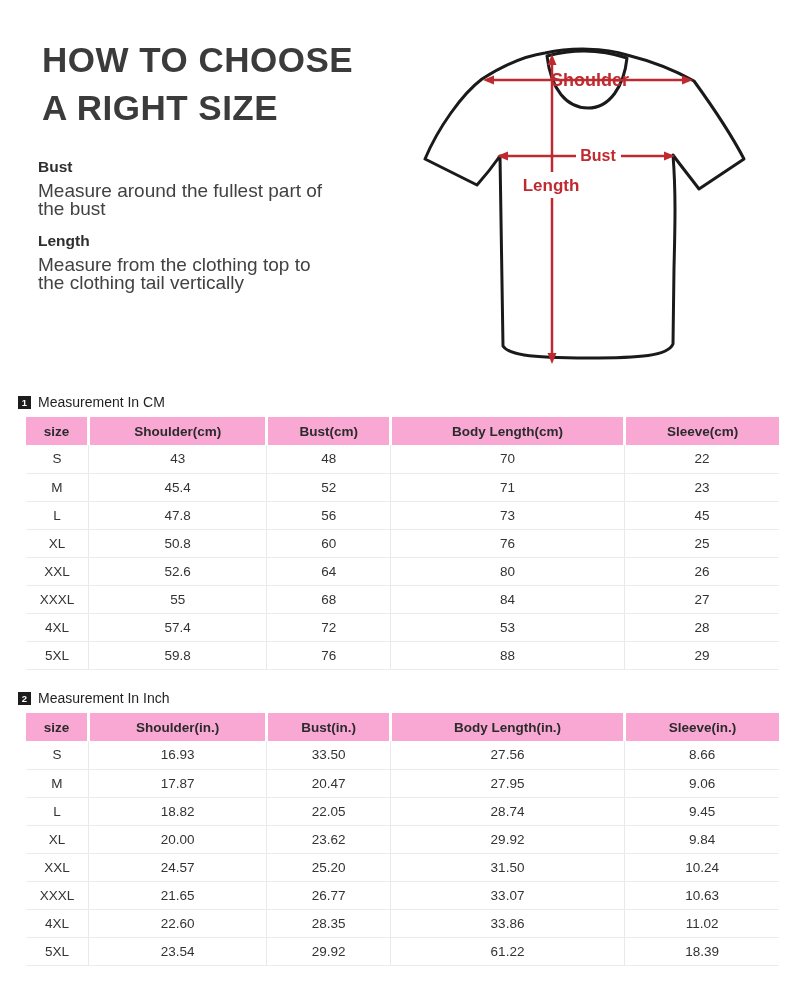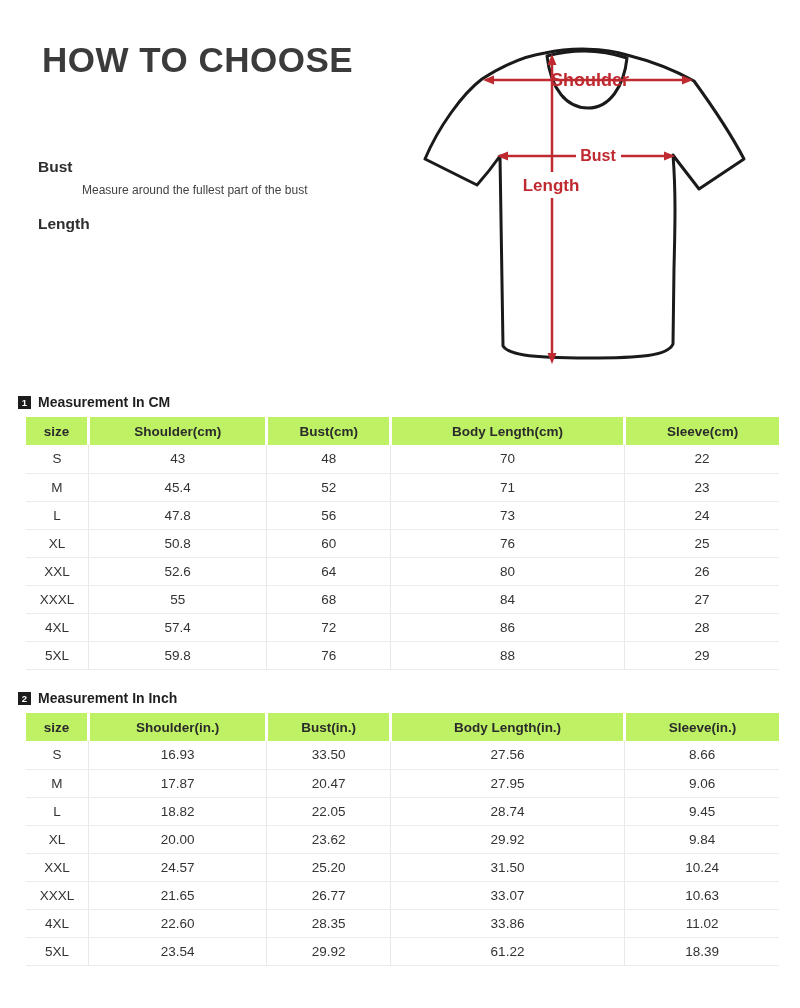--- a/index.html
+++ b/index.html
@@ -31,25 +31,24 @@
     width: 310px;
   }
   .guide-item { margin-bottom: 15px; }
   .guide-heading {
     font-size: 15.5px;
     font-weight: 700;
     color: #2e2e2e;
     margin-bottom: 6px;
   }
   .guide-desc {
-    font-size: 12px;
+    font-size: 19px;
     color: #424242;
     line-height: 17.5px;
     width: 292px;
-    margin-left: 44px;
   }
   
   .tee-diagram {
     position: absolute;
     left: 400px;
     top: 28px;
     width: 400px;
     height: 362px;
   }
   .tee-diagram text {
@@ -73,33 +72,33 @@
     color: #ffffff;
     font-size: 9.5px;
     font-weight: 700;
     display: flex;
     align-items: center;
     justify-content: center;
     flex: 0 0 auto;
   }
   .meas-title {
     font-size: 14px;
-    font-weight: 700;
+    font-weight: 400;
     color: #1f1f1f;
   }
   table.size-table {
     margin-left: 8px;
     width: 753px;
     border-collapse: collapse;
     table-layout: fixed;
     font-size: 13.5px;
     color: #333333;
   }
   table.size-table th {
-    background: #bef264;
+    background: #f9a8d4;
     font-weight: 700;
     color: #2b2b2b;
     height: 28px;
     text-align: center;
     border-right: 3px solid #ffffff;
   }
   table.size-table th:last-child { border-right: none; }
   table.size-table td {
     height: 28px;
     text-align: center;
@@ -114,29 +113,31 @@
   col.c-body   { width: 31.1%; }
   col.c-sleeve { width: 20.5%; }
 </style>
 </head>
 <body>
 
 <div class="page">
 
   <div class="title-block">
     <div>HOW TO CHOOSE</div>
+    <div>A RIGHT SIZE</div>
   </div>
 
   <div class="guide">
     <div class="guide-item">
       <div class="guide-heading">Bust</div>
       <div class="guide-desc">Measure around the fullest part of the bust</div>
     </div>
     <div class="guide-item">
       <div class="guide-heading">Length</div>
+      <div class="guide-desc">Measure from the clothing top to the clothing tail vertically</div>
     </div>
   </div>
 
   <svg class="tee-diagram" viewBox="0 0 400 362">
 
     <path d="M 142,36 C 149,72 168,92 189,92 C 211,92 227,68 231,38" fill="none" stroke="#bcbcbc" stroke-width="2"></path>
 
     <path d="M 82,51
              C 104,37 124,28 145,25
              C 172,19 205,20 227,27
@@ -215,21 +216,21 @@
             <td>45.4</td>
             <td>52</td>
             <td>71</td>
             <td>23</td>
           </tr>
           <tr>
             <td>L</td>
             <td>47.8</td>
             <td>56</td>
             <td>73</td>
-            <td>24</td>
+            <td>45</td>
           </tr>
           <tr>
             <td>XL</td>
             <td>50.8</td>
             <td>60</td>
             <td>76</td>
             <td>25</td>
           </tr>
           <tr>
             <td>XXL</td>
@@ -242,21 +243,21 @@
             <td>XXXL</td>
             <td>55</td>
             <td>68</td>
             <td>84</td>
             <td>27</td>
           </tr>
           <tr>
             <td>4XL</td>
             <td>57.4</td>
             <td>72</td>
-            <td>86</td>
+            <td>53</td>
             <td>28</td>
           </tr>
           <tr>
             <td>5XL</td>
             <td>59.8</td>
             <td>76</td>
             <td>88</td>
             <td>29</td>
           </tr>
         </tbody>

